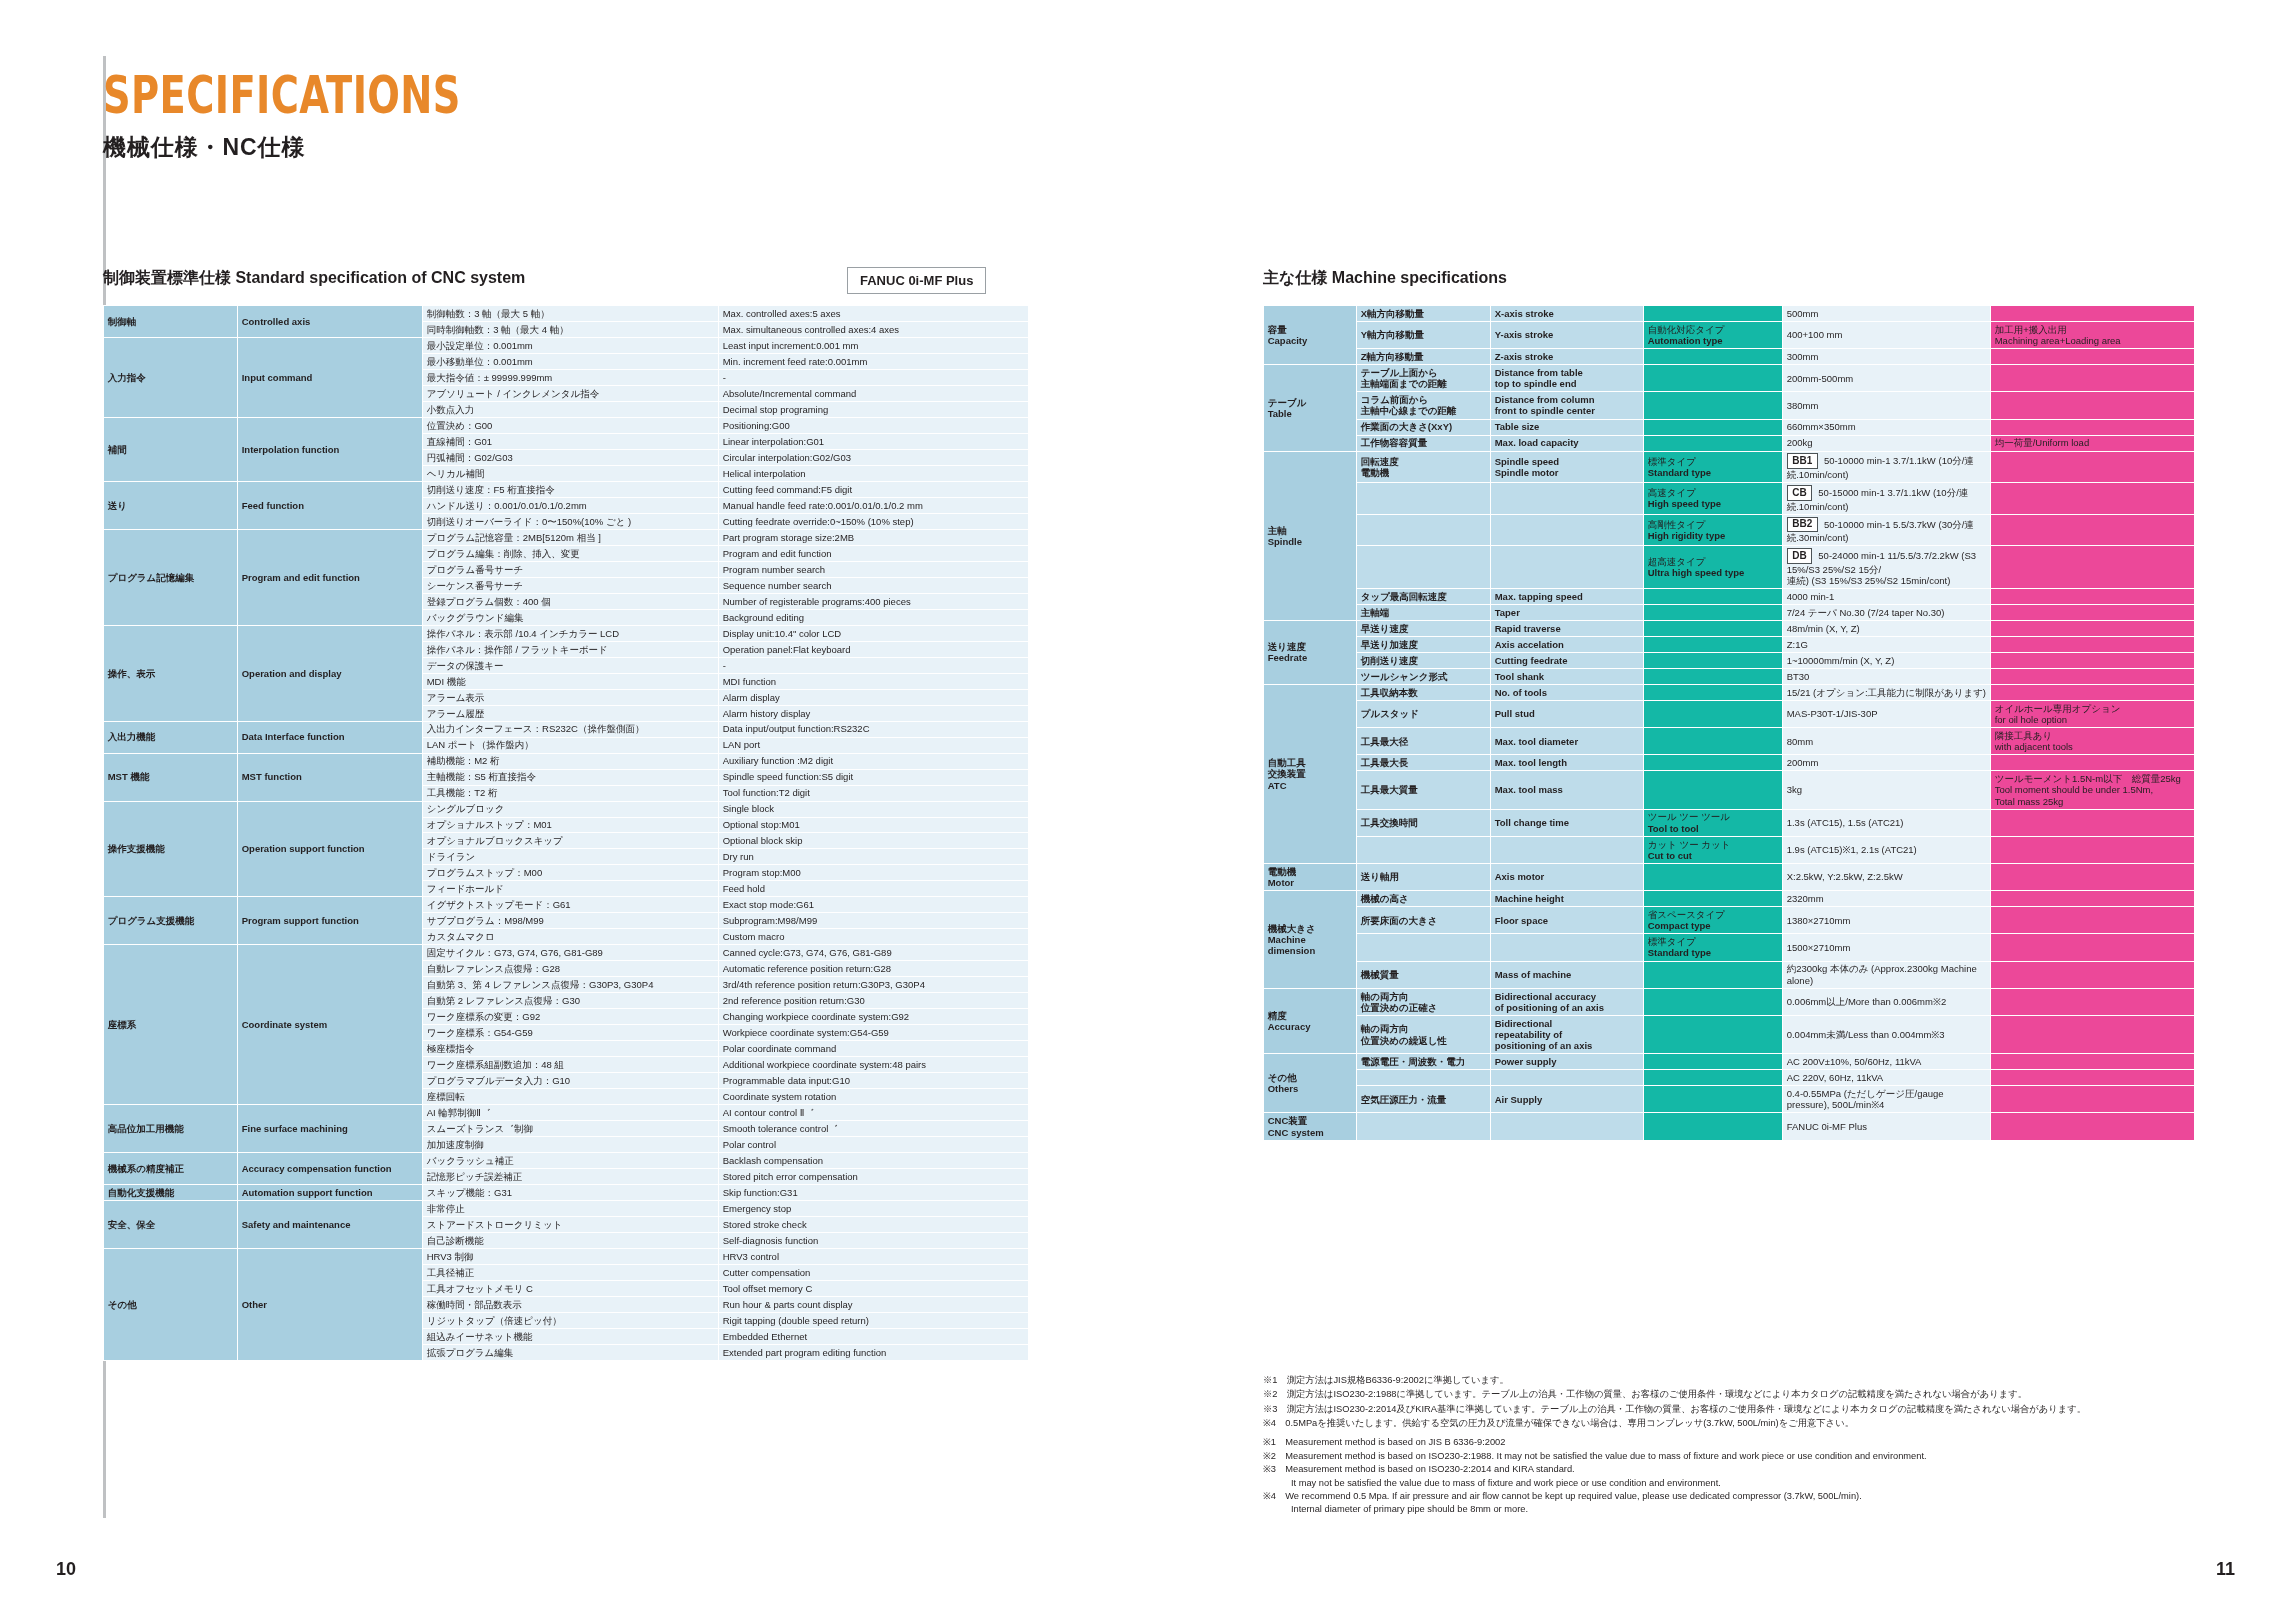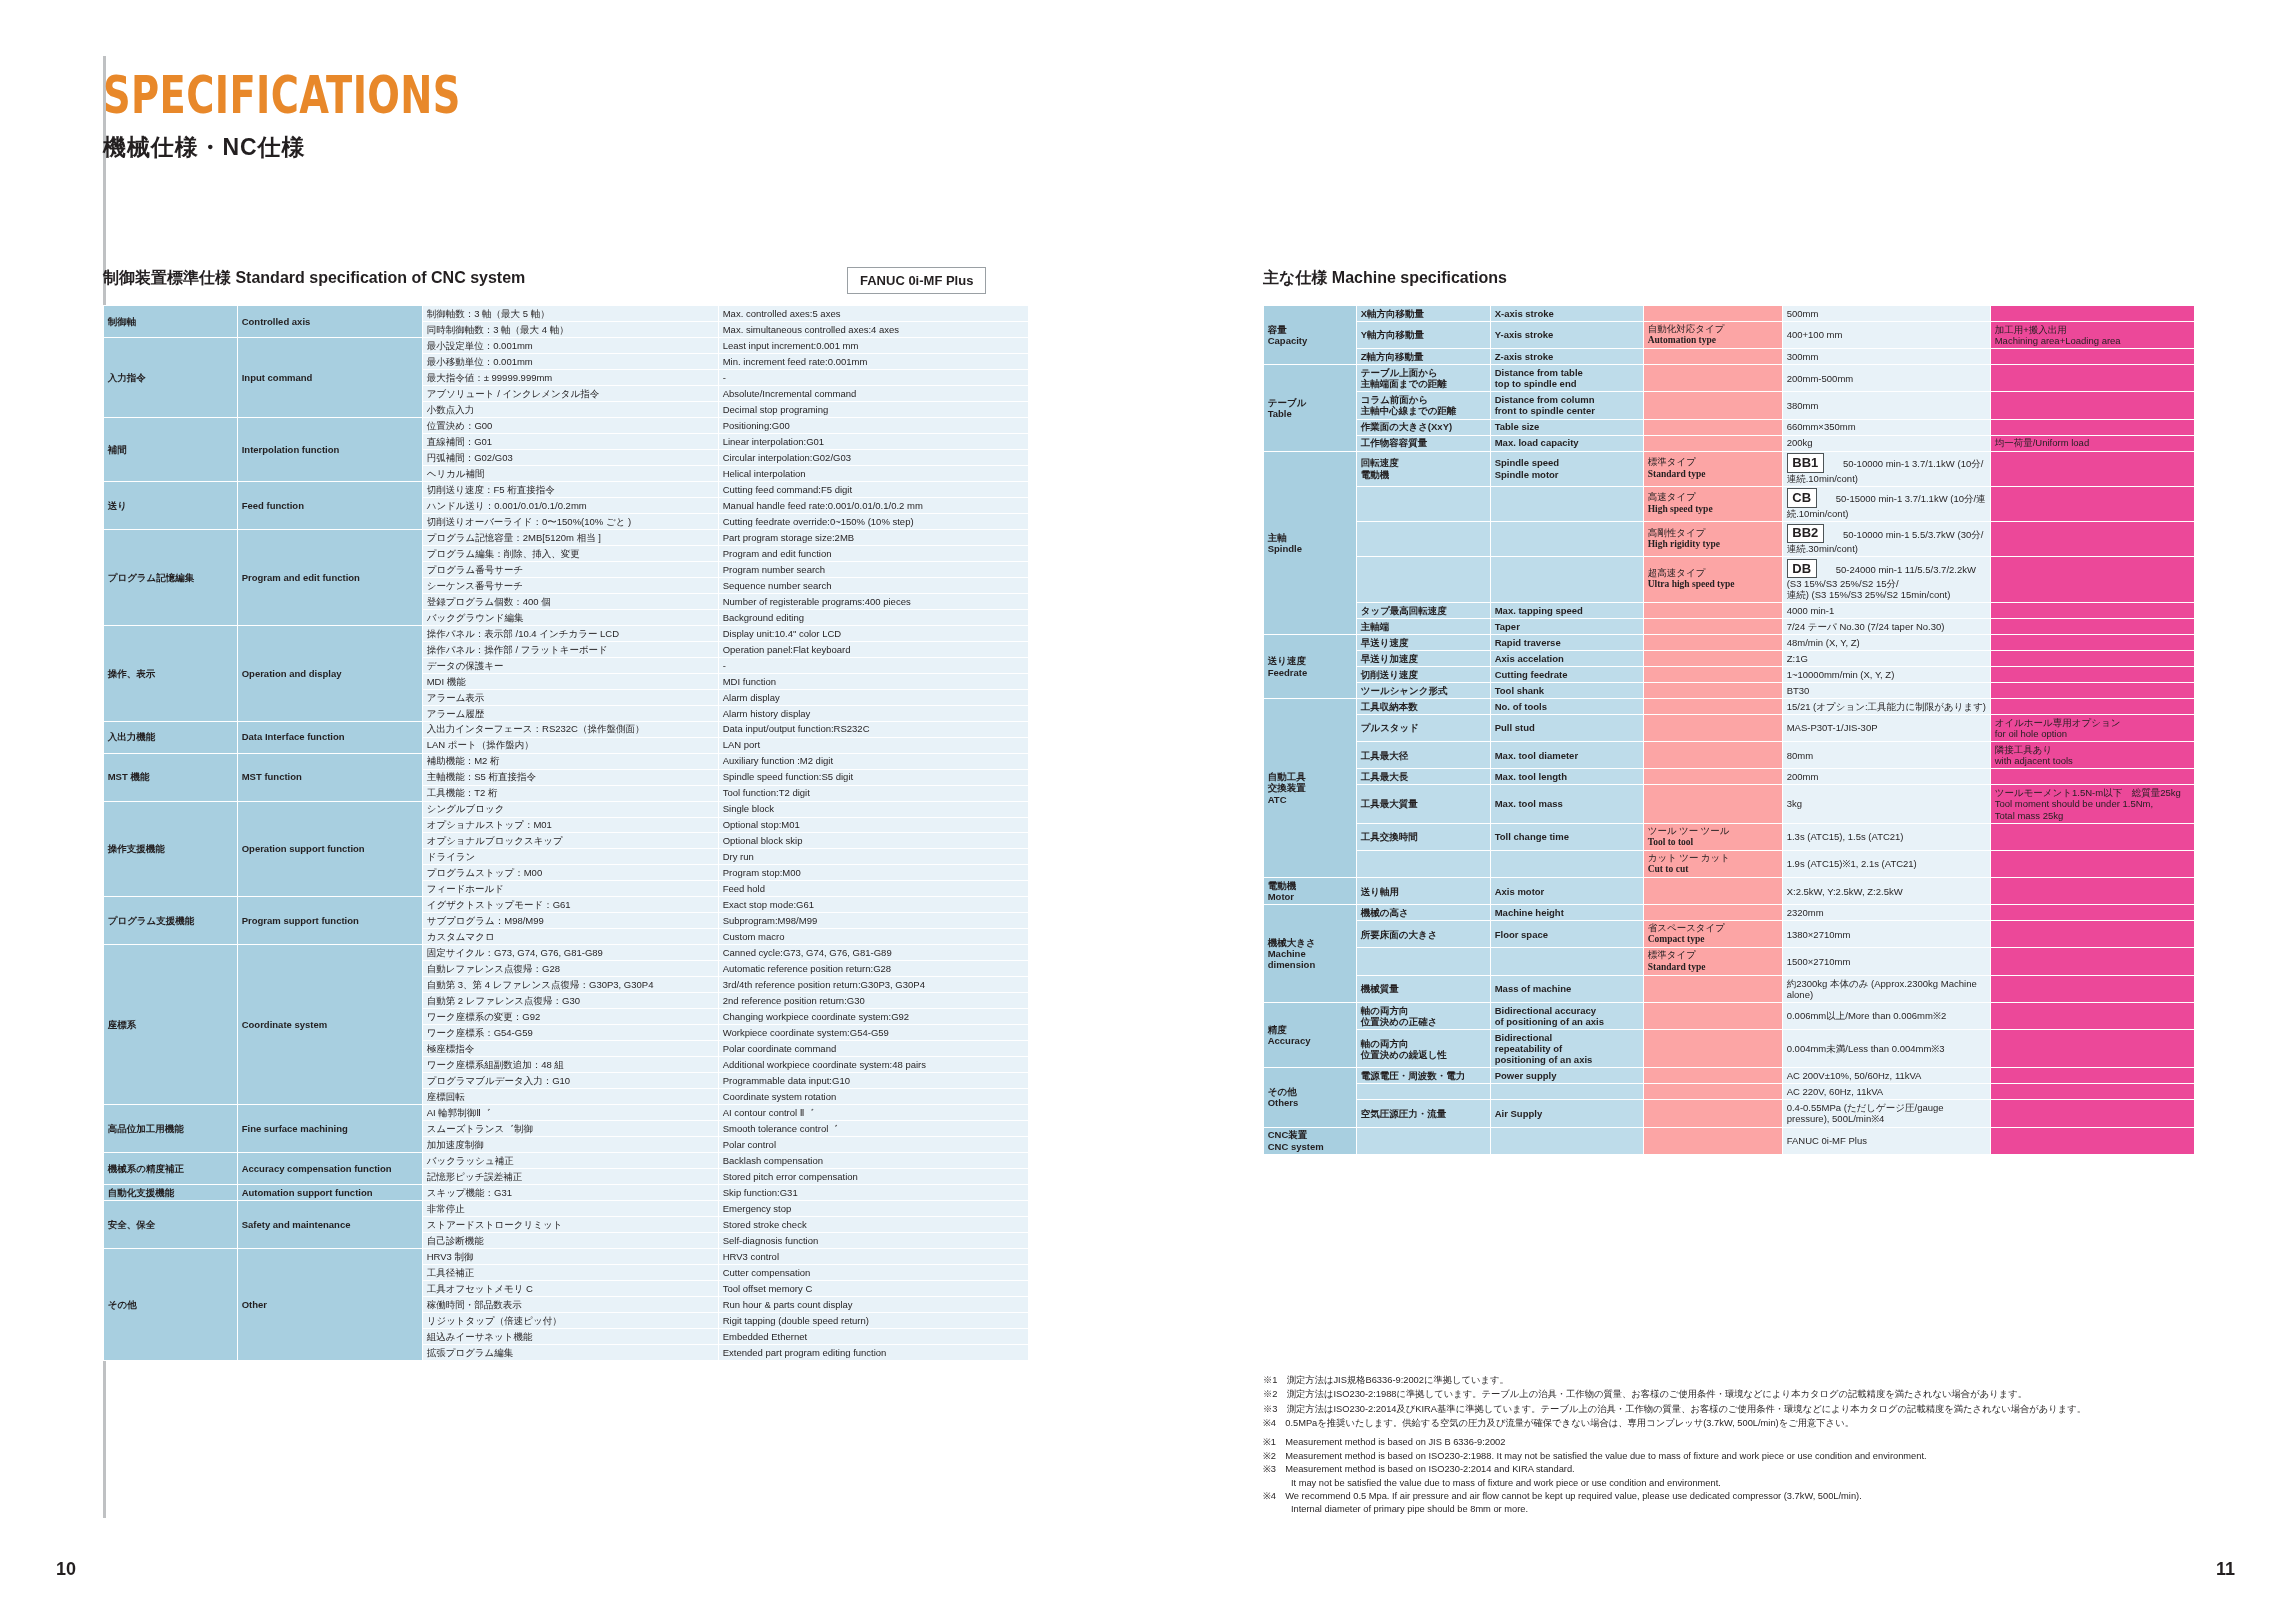--- a/index.html
+++ b/index.html
@@ -67,33 +67,33 @@
   table.spec td {
     border: 0.5px solid #ffffff;
     padding: 1.9px 3.7px;
     font-size: 9.5px;
     line-height: 1.18;
     vertical-align: middle;
     color: #231f20;
   }
   td.c-hdr { background: #a8cfe0; font-weight: 700; }
   td.c-hdr2 { background: #bedcea; font-weight: 700; }
-  td.c-sub { background: #fca5a5; font-family: Liberation Serif, serif; }
+  td.c-sub { background: #14b8a6; }
   td.c-val { background: #e8f2f8; }
   td.c-val2 { background: #ec4899; }
   td.b { font-weight: 700; }
   .small { font-size: 8.6px; }
   .minibox {
     display:inline-block;
     border:0.5px solid #4c5356;
     background:#ffffff;
     padding: 0.9px 4.6px;
     font-weight:700;
-    font-size: 13px;
-    margin-right: 19px;
+    font-size: 10px;
+    margin-right: 6px;
     min-width: 24px;
     text-align:center;
   }
   
   .notes {
     position: absolute;
     font-size: 9.3px;
     line-height: 1.45;
     color: #231f20;
   }

